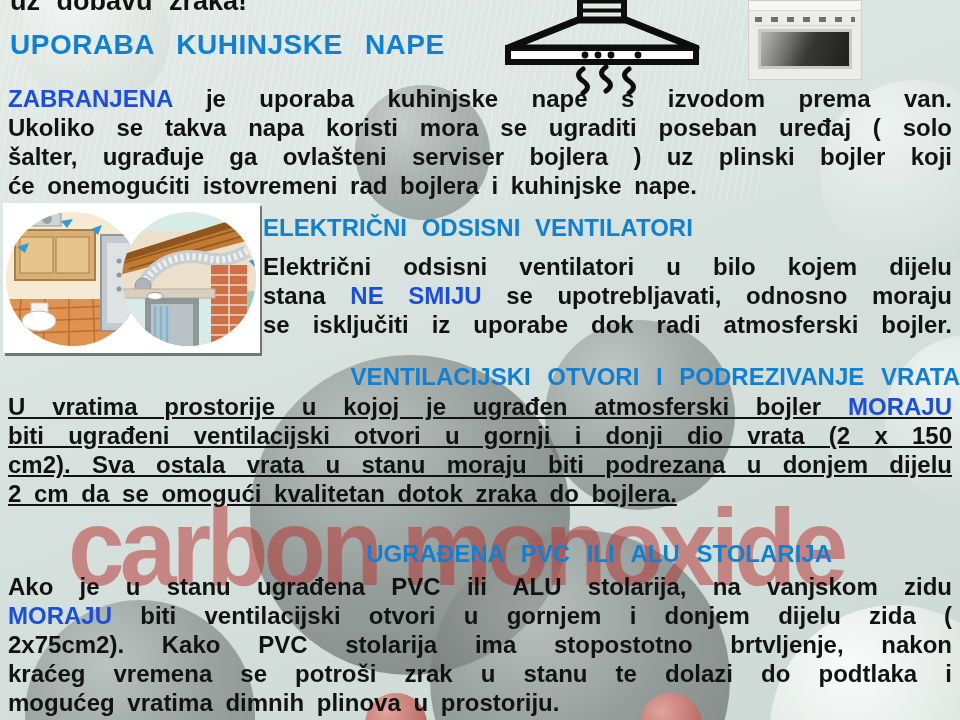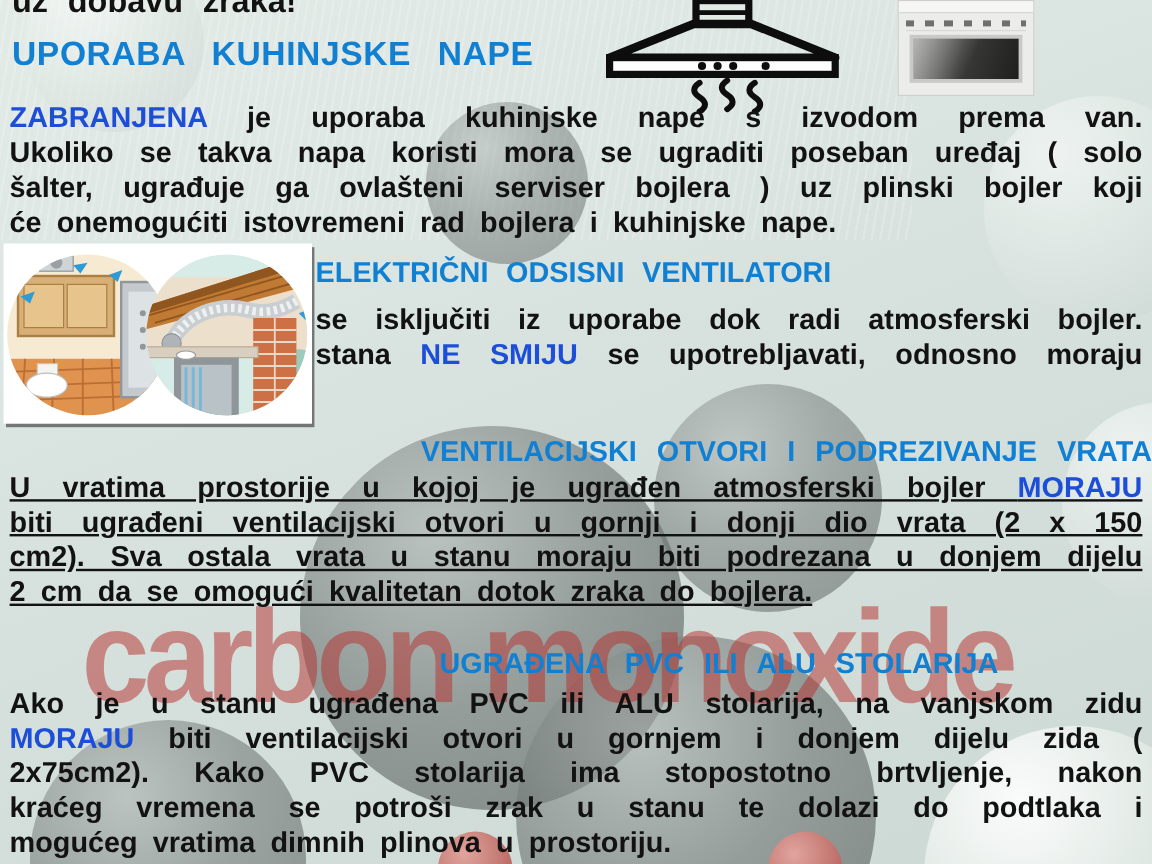--- a/index.html
+++ b/index.html
@@ -195,22 +195,23 @@
           <line x1="164" y1="103" x2="164" y2="148"></line>
         </g>
         <ellipse cx="152" cy="93" rx="8" ry="3.5" fill="#ffffff" stroke="#999"></ellipse>
         <polygon points="246,58 257,54 252,64" fill="#2e9bd6"></polygon>
       </g>
     </svg>
   </div>
 
   <div class="h-blue h2">ELEKTRIČNI  ODSISNI VENTILATORI</div>
   <div class="para p2">
+    <div class="line">Električni odsisni ventilatori u bilo kojem  dijelu</div>
+    <div class="line"><span>stana </span><span class="red">NE SMIJU</span><span> se upotrebljavati, odnosno moraju</span></div>
     <div class="line">se isključiti iz uporabe dok radi atmosferski bojler.</div>
-    <div class="line"><span>stana </span><span class="red">NE SMIJU</span><span> se upotrebljavati, odnosno moraju</span></div>
   </div>
 
   <div class="h-blue h3">VENTILACIJSKI  OTVORI  I  PODREZIVANJE VRATA</div>
   <div class="para p3">
     <div class="line"><span>U vratima prostorije u kojoj je ugrađen atmosferski bojler </span><span class="red">MORAJU</span></div>
     <div class="line">biti ugrađeni ventilacijski otvori u gornji i donji dio vrata (2 x 150</div>
     <div class="line">cm2). Sva ostala vrata u stanu moraju biti podrezana u donjem dijelu</div>
     <div class="line last">2 cm da se omogući kvalitetan dotok zraka do bojlera.</div>
   </div>
 

